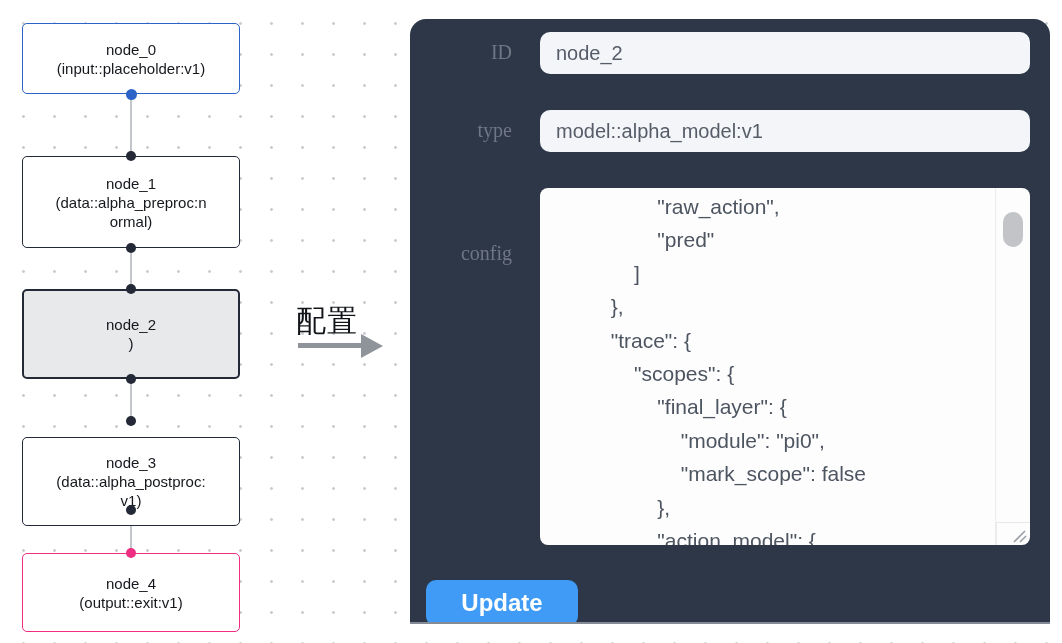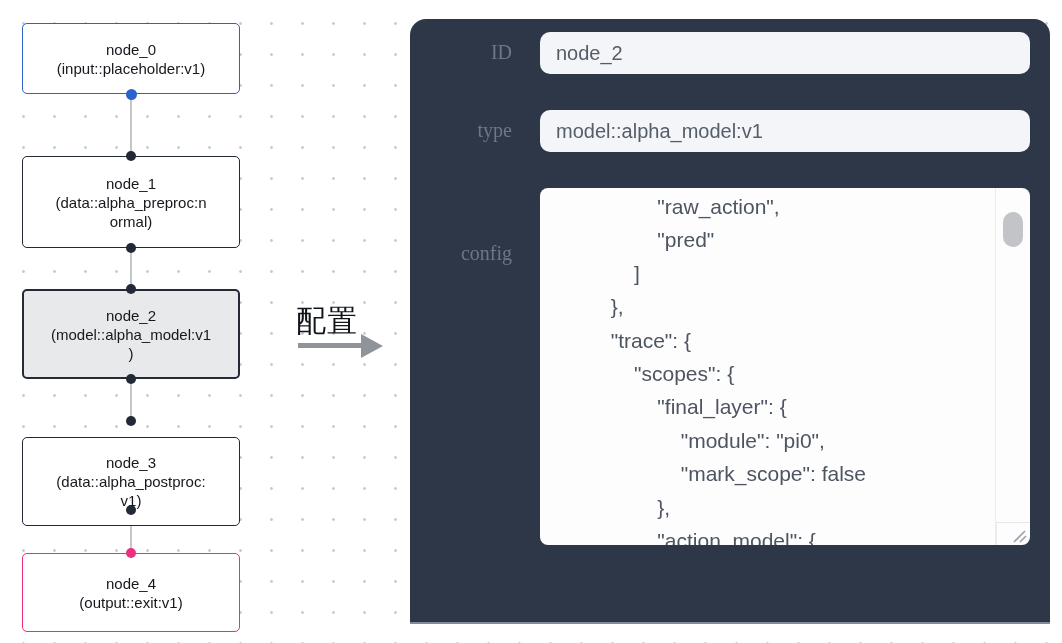--- a/index.html
+++ b/index.html
@@ -102,21 +102,20 @@
   </div>
 
   <div class="node n1">
     <div class="nl">node_1</div>
     <div class="nl">(data::alpha_preproc:n</div>
     <div class="nl">ormal)</div>
   </div>
 
   <div class="node n2">
     <div class="nl">node_2</div>
-    <div class="nl">(model::alpha_model:v1</div>
     <div class="nl">)</div>
   </div>
 
   <div class="node n3">
     <div class="nl">node_3</div>
     <div class="nl">(data::alpha_postproc:</div>
     <div class="nl">v1)</div>
   </div>
 
   <div class="node n4">
@@ -163,14 +162,15 @@
       <div class="sb-thumb"></div>
     </div>
     <div class="sb-corner">
       <svg class="resize-handle" width="18" height="14" viewBox="0 0 18 14">
         <line x1="4" y1="13" x2="15" y2="2" stroke="#9aa0a6" stroke-width="1.6"></line>
         <line x1="10" y1="13" x2="16" y2="7" stroke="#9aa0a6" stroke-width="1.6"></line>
       </svg>
     </div>
   </div>
 
+  <button class="update-btn">Update</button>
 </div>
 <div class="panel-bottom-line"></div>
 
 </body></html>

